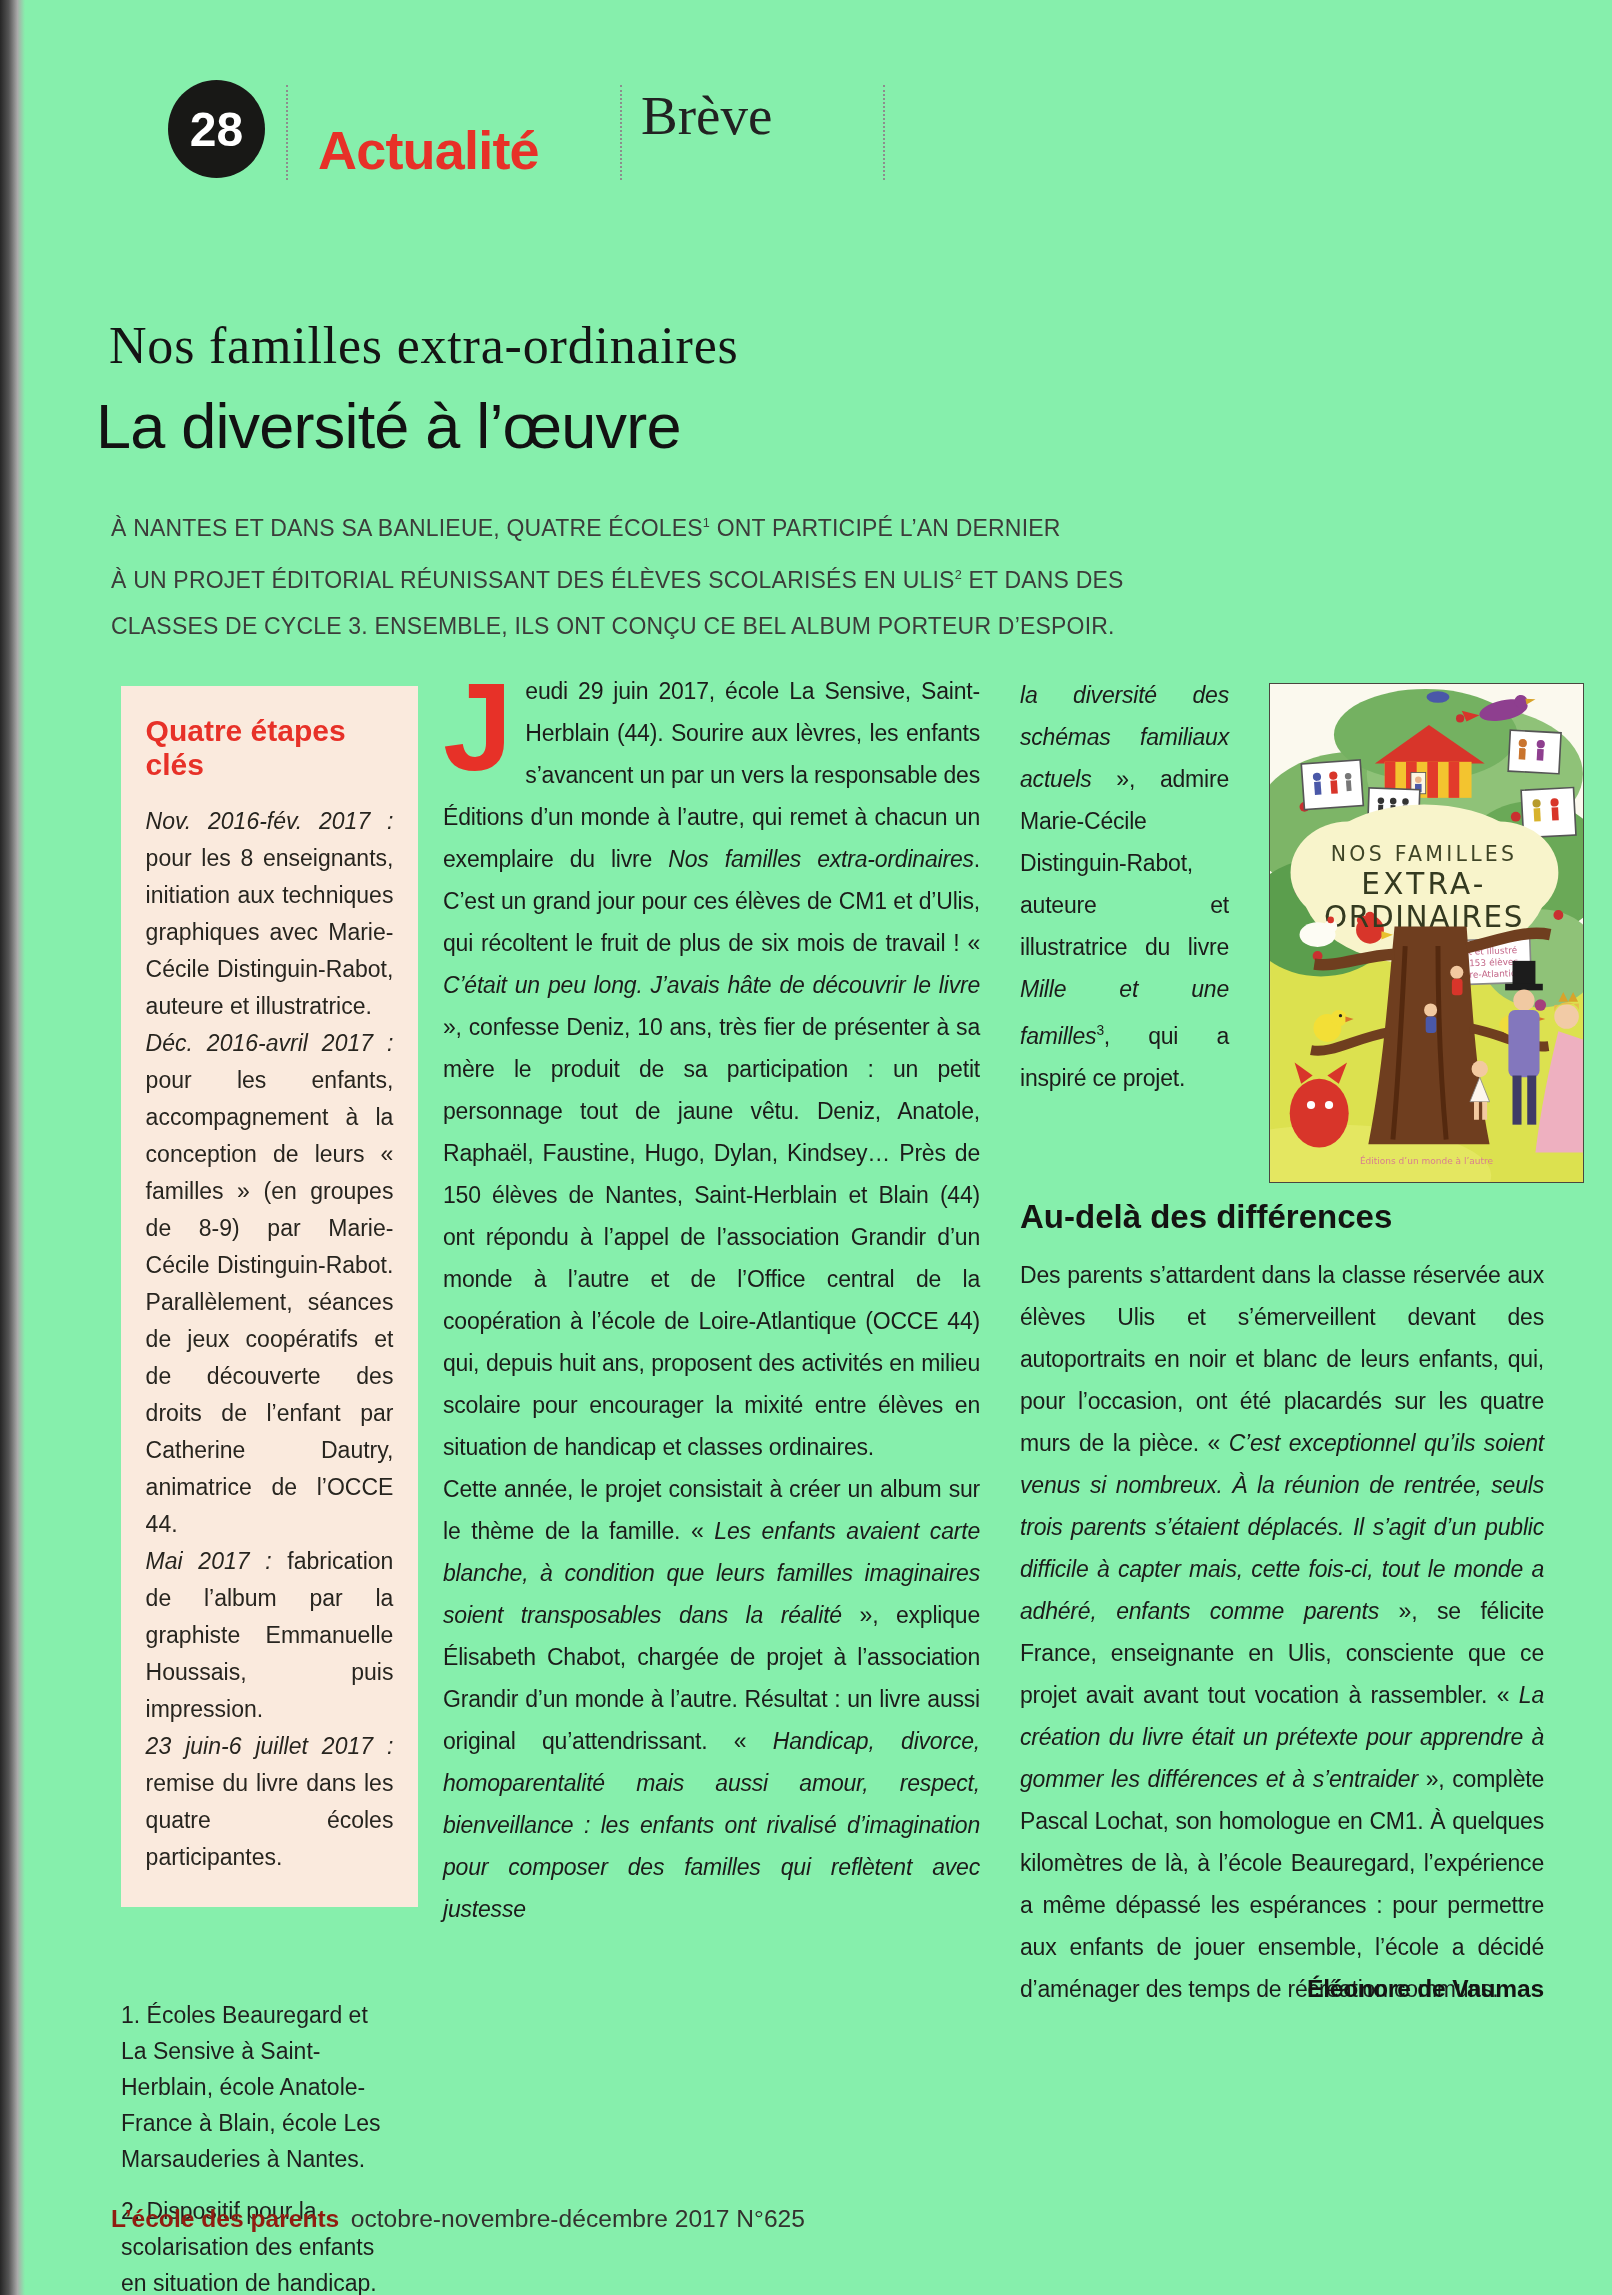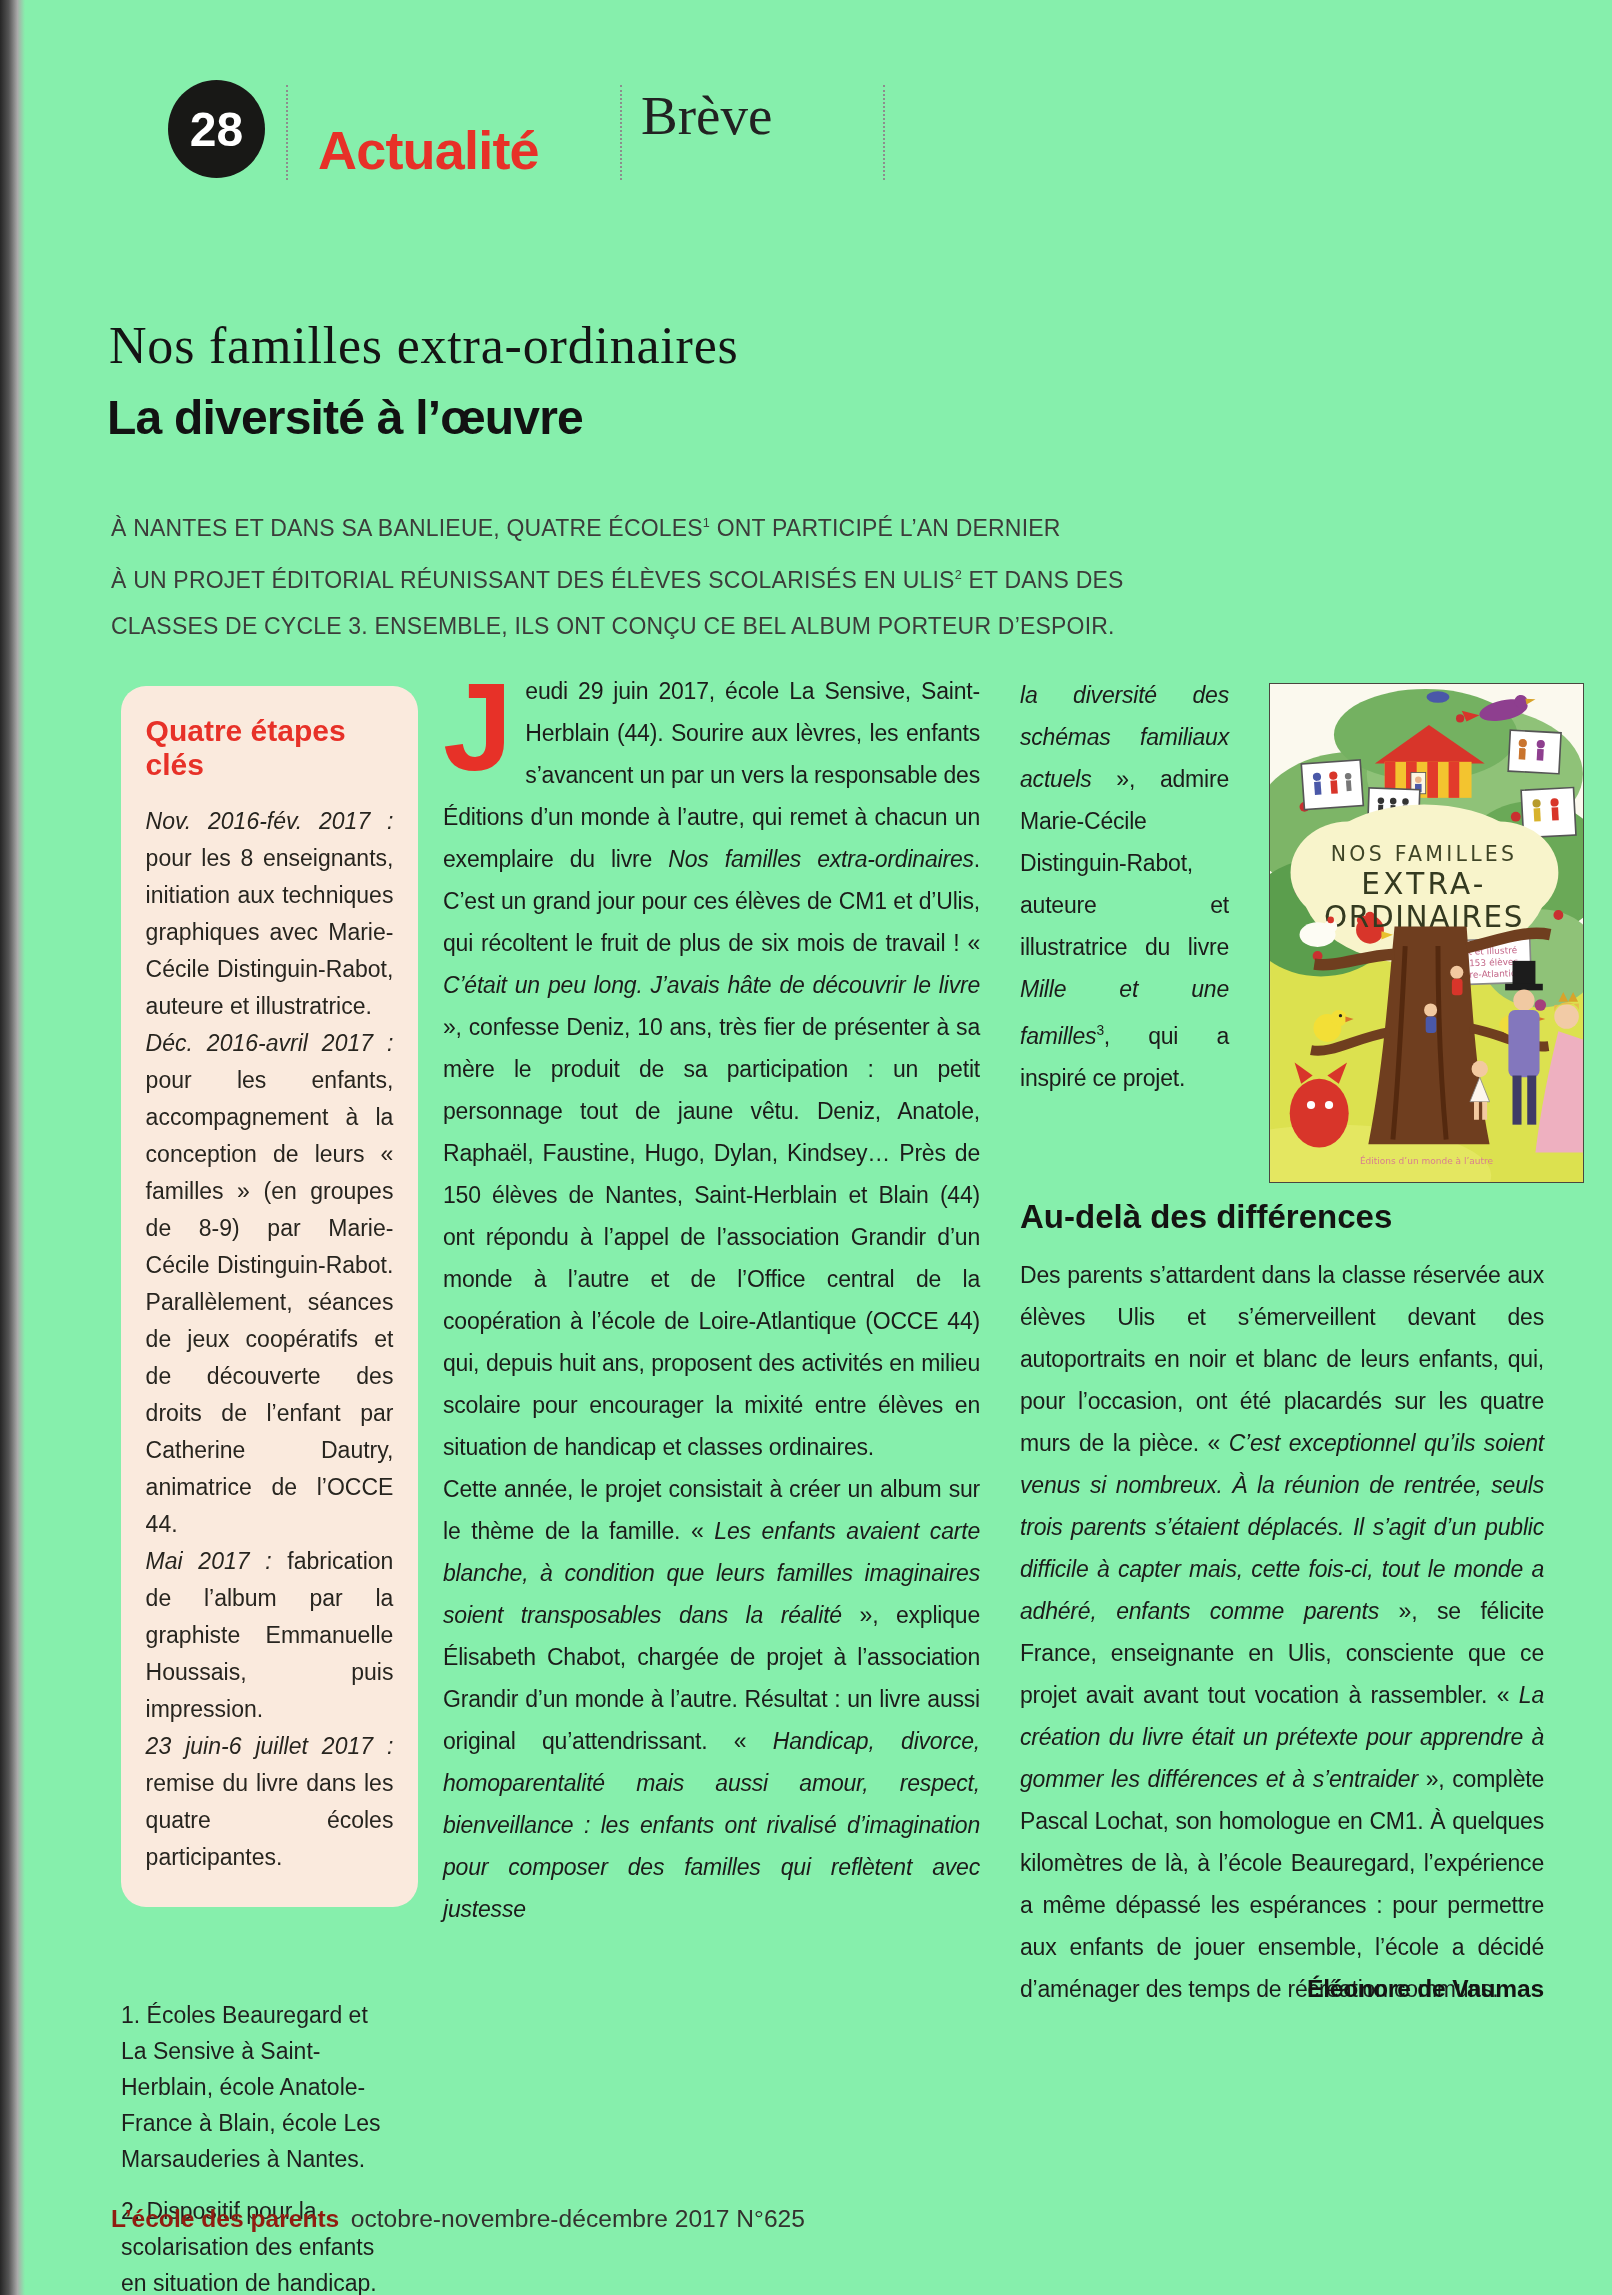--- a/index.html
+++ b/index.html
@@ -20,28 +20,28 @@
     font-size:48px;font-weight:bold;}
   .vsep{position:absolute;top:85px;height:95px;border-left:2.5px dotted #8d8d8d;}
   .sep-1{left:286px;} .sep-2{left:620px;} .sep-3{left:883px;}
   .section-label{position:absolute;left:318px;top:87px;font-size:54px;font-weight:bold;
     color:#e73128;letter-spacing:-0.8px;margin-top:32px;}
   .subsection-label{position:absolute;left:641px;top:84px;font-size:55px;
     font-family:"Liberation Serif",serif;color:#222;}
   
   .kicker{position:absolute;left:109px;top:316px;font-size:52px;
     font-family:"Liberation Serif",serif;color:#141414;letter-spacing:0.8px;}
-  .main-title{position:absolute;left:107px;top:390px;font-size:48px;font-weight:bold;
+  .main-title{position:absolute;left:96px;top:390px;font-size:63px;font-weight:normal;
     color:#121212;letter-spacing:-0.8px;}
   .standfirst{position:absolute;left:111px;top:500px;width:1451px;
     font-size:23px;line-height:47px;color:#3c3c3a;letter-spacing:0.2px;}
   .standfirst sup{font-size:.55em;}
   
   .left-rail{position:absolute;left:121px;top:686px;width:297px;}
-  .sidebar{background:#faeadd;padding:28px 24.6px 31px 24.6px;box-sizing:border-box;border-radius:25px;}
+  .sidebar{background:#faeadd;padding:28px 24.6px 31px 24.6px;box-sizing:border-box;}
   .sidebar-title{color:#e73128;font-size:30px;font-weight:bold;margin:0 0 21px 0;}
   .sb-entry{margin:0;font-size:23px;line-height:37px;text-align:justify;color:#27251f;}
   .footnotes{margin-top:90px;width:261px;font-size:23px;line-height:36px;color:#1f1f1d;}
   .footnote{margin:0 0 16.4px 0;}
   
   .col2{position:absolute;left:443px;top:670px;width:537px;
     font-size:23px;line-height:42px;text-align:justify;letter-spacing:-0.2px;color:#1c1c1a;}
   .col2 p{margin:0;}
   .dropcap{float:left;font-size:125px;line-height:97px;font-weight:bold;color:#e73128;
     margin:8.2px 13px 4.9px 0;}

